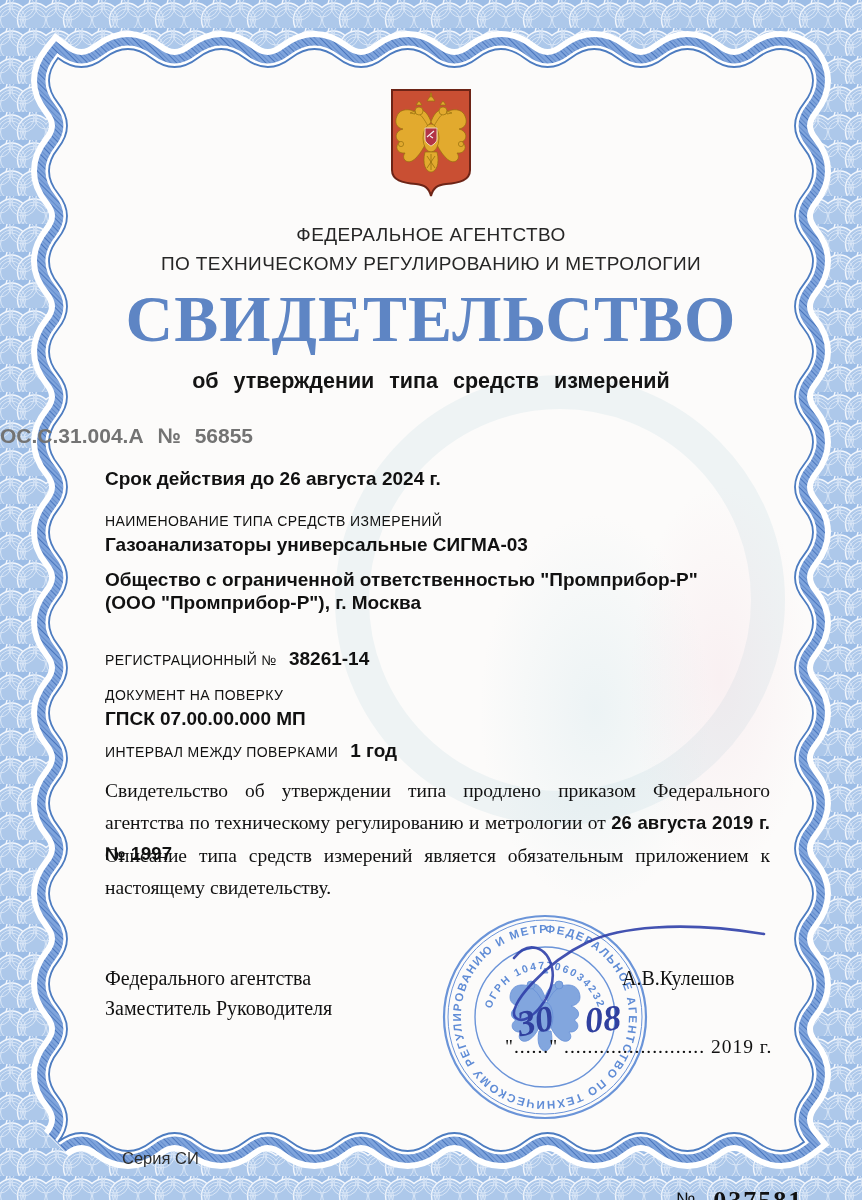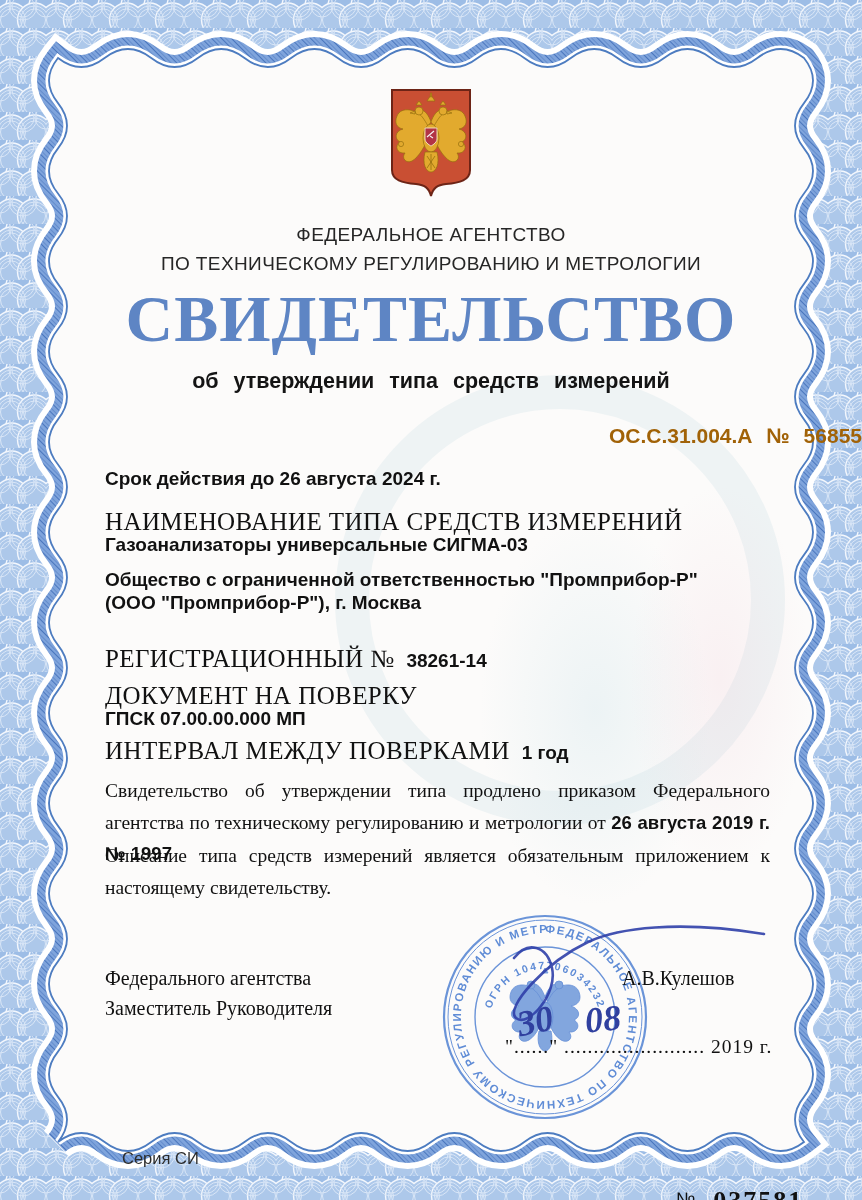--- a/index.html
+++ b/index.html
@@ -49,35 +49,35 @@
   }
   .subtitle {
     left:0; top:369px; width:100%;
     text-align:center;
     font-family:"Liberation Sans", sans-serif;
     font-weight:bold; font-size:21.5px; word-spacing:9px;
     color:#141414;
   }
   .cert-number {
     left:0; top:424px; width:100%;
-    text-align:right;
+    text-align:left;
     font-family:"Liberation Sans", sans-serif;
     font-weight:bold; font-size:21px; word-spacing:8px;
-    color:#a16207;
+    color:#737373;
   }
   .validity {
     left:105px; top:468px;
     font-family:"Liberation Sans", sans-serif;
     font-weight:bold; font-size:19px; color:#111;
   }
 
   .field { left:105px; right:95px; color:#111; }
   .field .label {
-    font-family:Liberation Serif, serif;
-    font-size:25px; letter-spacing:0.4px; line-height:23px;
+    font-family:Liberation Sans, sans-serif;
+    font-size:14px; letter-spacing:0.4px; line-height:23px;
   }
   .field .value {
     font-family:"Liberation Sans", sans-serif;
     font-weight:bold; font-size:19px; line-height:23px;
   }
   .inline-row .label, .inline-row .value { display:inline; }
   .inline-row .value { margin-left:8px; }
 
   .para {
     left:105px; right:92px;

